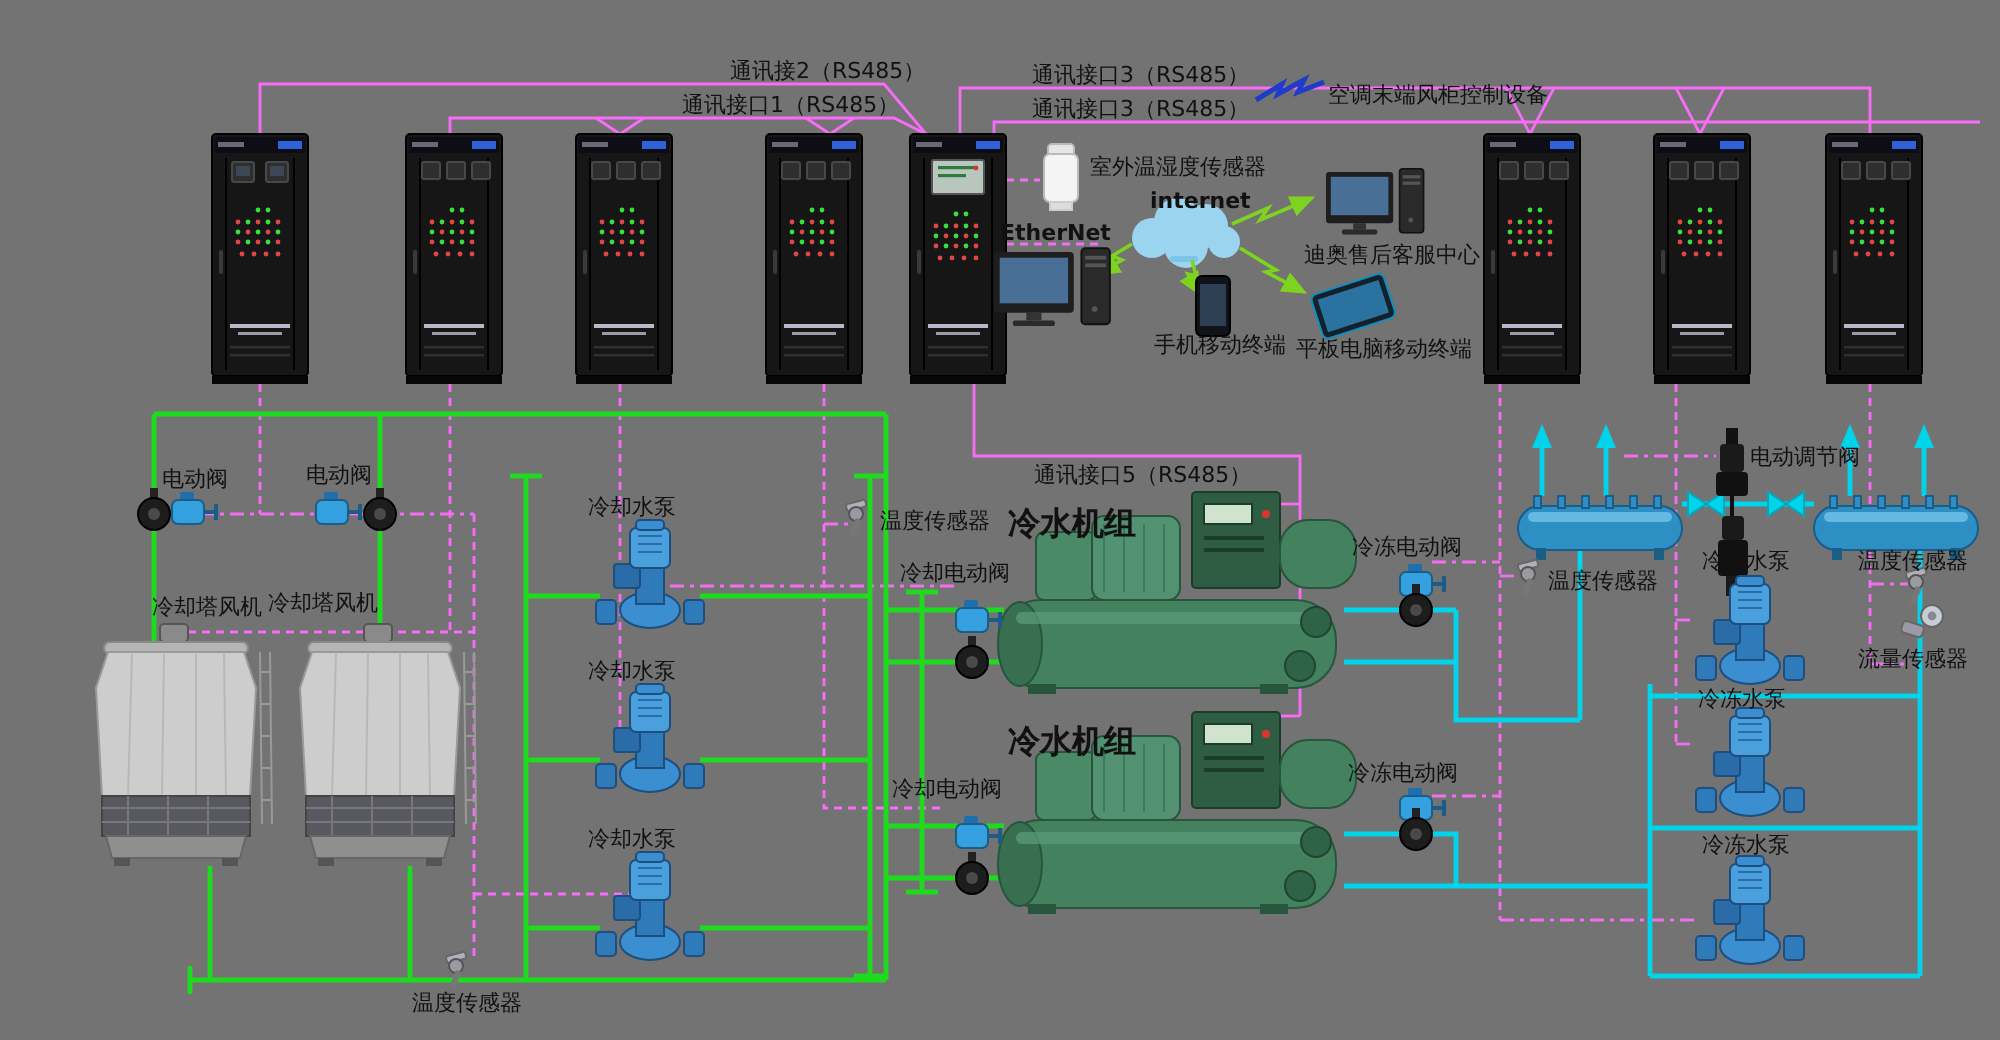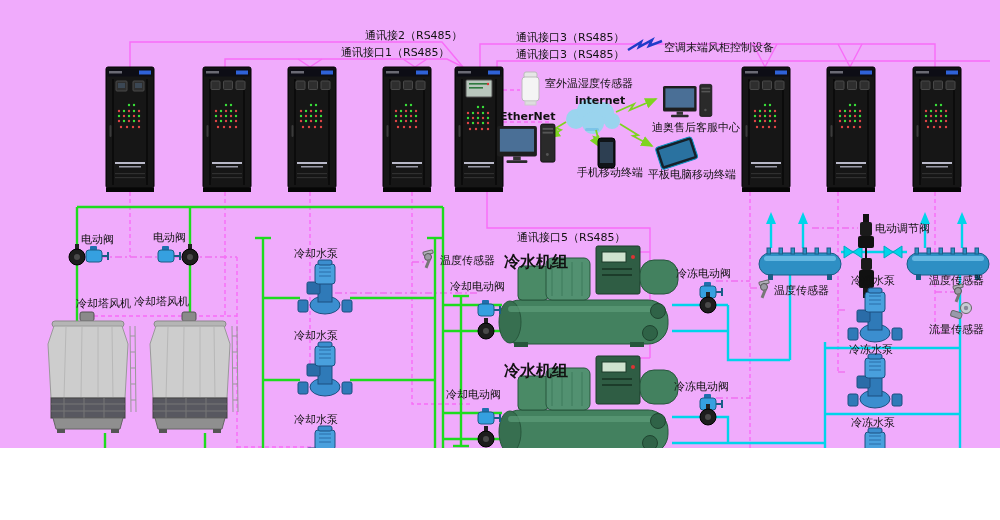--- a/index.html
+++ b/index.html
@@ -1,16 +1,16 @@
 <!DOCTYPE html>
 <html><head>
 <meta charset="utf-8">
 <style>
   html,body{margin:0;padding:0;background:#ffffff;}
-  #stage{width:1000px;height:448px;position:relative;background:#f0abfc;overflow:hidden;
+  #stage{width:1000px;height:520px;position:relative;background:#737373;overflow:hidden;
          font-family:"DejaVu Sans","Liberation Sans",sans-serif;text-align:center;}
   svg text{font-family:"DejaVu Sans","Liberation Sans",sans-serif;fill:#111;}
   .lbl{font-size:11px;}
   .lbl-big{font-size:16px;font-weight:bold;}
   .lbl-en{font-size:11px;font-weight:bold;}
   .pipe-g{stroke:#1edb1e;stroke-width:2.4;fill:none;}
   .pipe-c{stroke:#00d4ea;stroke-width:2.4;fill:none;}
   .comm{stroke:#f86cf8;stroke-width:1.4;fill:none;}
   .comm-d{stroke:#f86cf8;stroke-width:1.4;fill:none;stroke-dasharray:4 3;}
   .comm-dd{stroke:#f070f0;stroke-width:1.4;fill:none;stroke-dasharray:7 3 2 3;}

